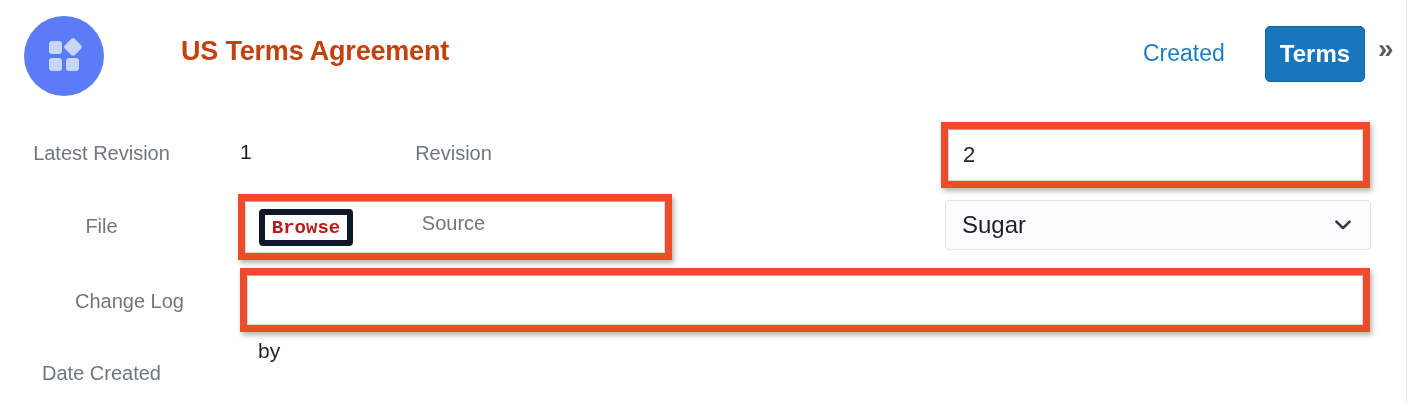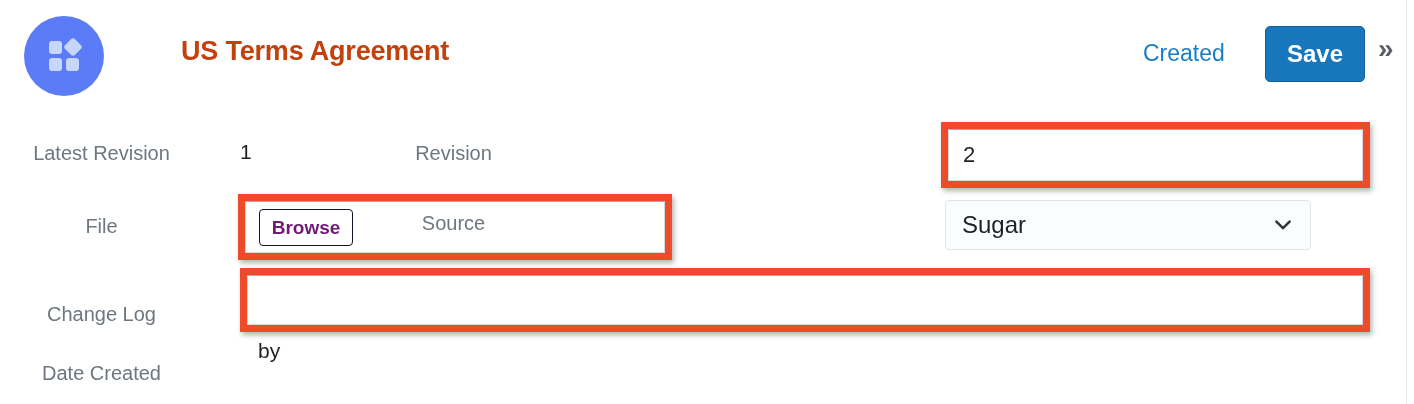--- a/index.html
+++ b/index.html
@@ -165,26 +165,26 @@
     right: 18px;
     top: 15px;
     width: 18px;
     height: 18px;
   }
 
   
   .browse-button {
     position: absolute;
     background: #ffffff;
-    border: 1px solid #0f172a;
+    border: 6px solid #0f172a;
     border-radius: 4px;
-    color: #701a75;
+    color: #b91c1c;
     font-size: 19px;
     font-weight: bold;
-    font-family: Liberation Sans, sans-serif;
+    font-family: Liberation Mono, monospace;
     cursor: pointer;
     padding: 0;
   }
 
   
   .annot {
     position: absolute;
     border: 7px solid #ee4b2b;
     box-sizing: border-box;
     pointer-events: none;
@@ -204,47 +204,47 @@
       <span class="tile t1"></span>
       <span class="tile t2"></span>
       <span class="tile t3"></span>
       <span class="tile t4"></span>
     </div>
 
     <div class="record-title">US Terms Agreement</div>
 
     <div class="cancel-link">Created</div>
 
-    <button class="save-button">Save</button>
+    <button class="save-button">Terms</button>
 
     <div class="more-actions">»</div>
   </div>
 
   <div class="field-label label-left" style="top:142px;">Latest Revision</div>
   <div class="field-static" style="left:240px; top:140px;">1</div>
 
   <div class="field-label label-right" style="top:142px;">Revision</div>
   <input class="text-input" style="left: 948px; top: 129px; width: 415px; height: 52px;" type="text" value="2">
   <div class="annot" style="left:941px; top:122px; width:429px; height:66px;"></div>
 
   <div class="field-label label-left" style="top:215px;">File</div>
   <div class="text-input" style="left:245px; top:201px; width:420px; height:52px;"></div>
   <button class="browse-button" style="left:259px; top:209px; width:94px; height:37px;">Browse</button>
   <div class="annot" style="left:238px; top:194px; width:434px; height:66px;"></div>
 
   <div class="field-label label-right" style="top:212px;">Source</div>
-  <div class="select-control" style="left:945px; top:200px; width:366px; height:50px;">
+  <div class="select-control" style="left:945px; top:200px; width:426px; height:50px;">
     <span class="select-value">Sugar</span>
     <span class="chevron-down">
       <svg width="18" height="18" viewBox="0 0 18 18">
         <path d="M2.4 5.6 L9 12.2 L15.6 5.6" fill="none" stroke="#32353a" stroke-width="2.6" stroke-linecap="round" stroke-linejoin="round"></path>
       </svg>
     </span>
   </div>
 
-  <div class="field-label label-left" style="top:303px;">Change Log</div>
+  <div class="field-label label-left" style="top:290px;padding-left:28px;">Change Log</div>
   <input class="text-input" style="left: 247px; top: 275px; width: 1116px; height: 50px;" type="text" value="">
   <div class="annot" style="left:240px; top:268px; width:1130px; height:64px;"></div>
 
   <div class="field-label label-left" style="top:362px;">Date Created</div>
   <div class="field-static" style="left:258px; top:339px;">by</div>
 
 </div>
 
 </body></html>

